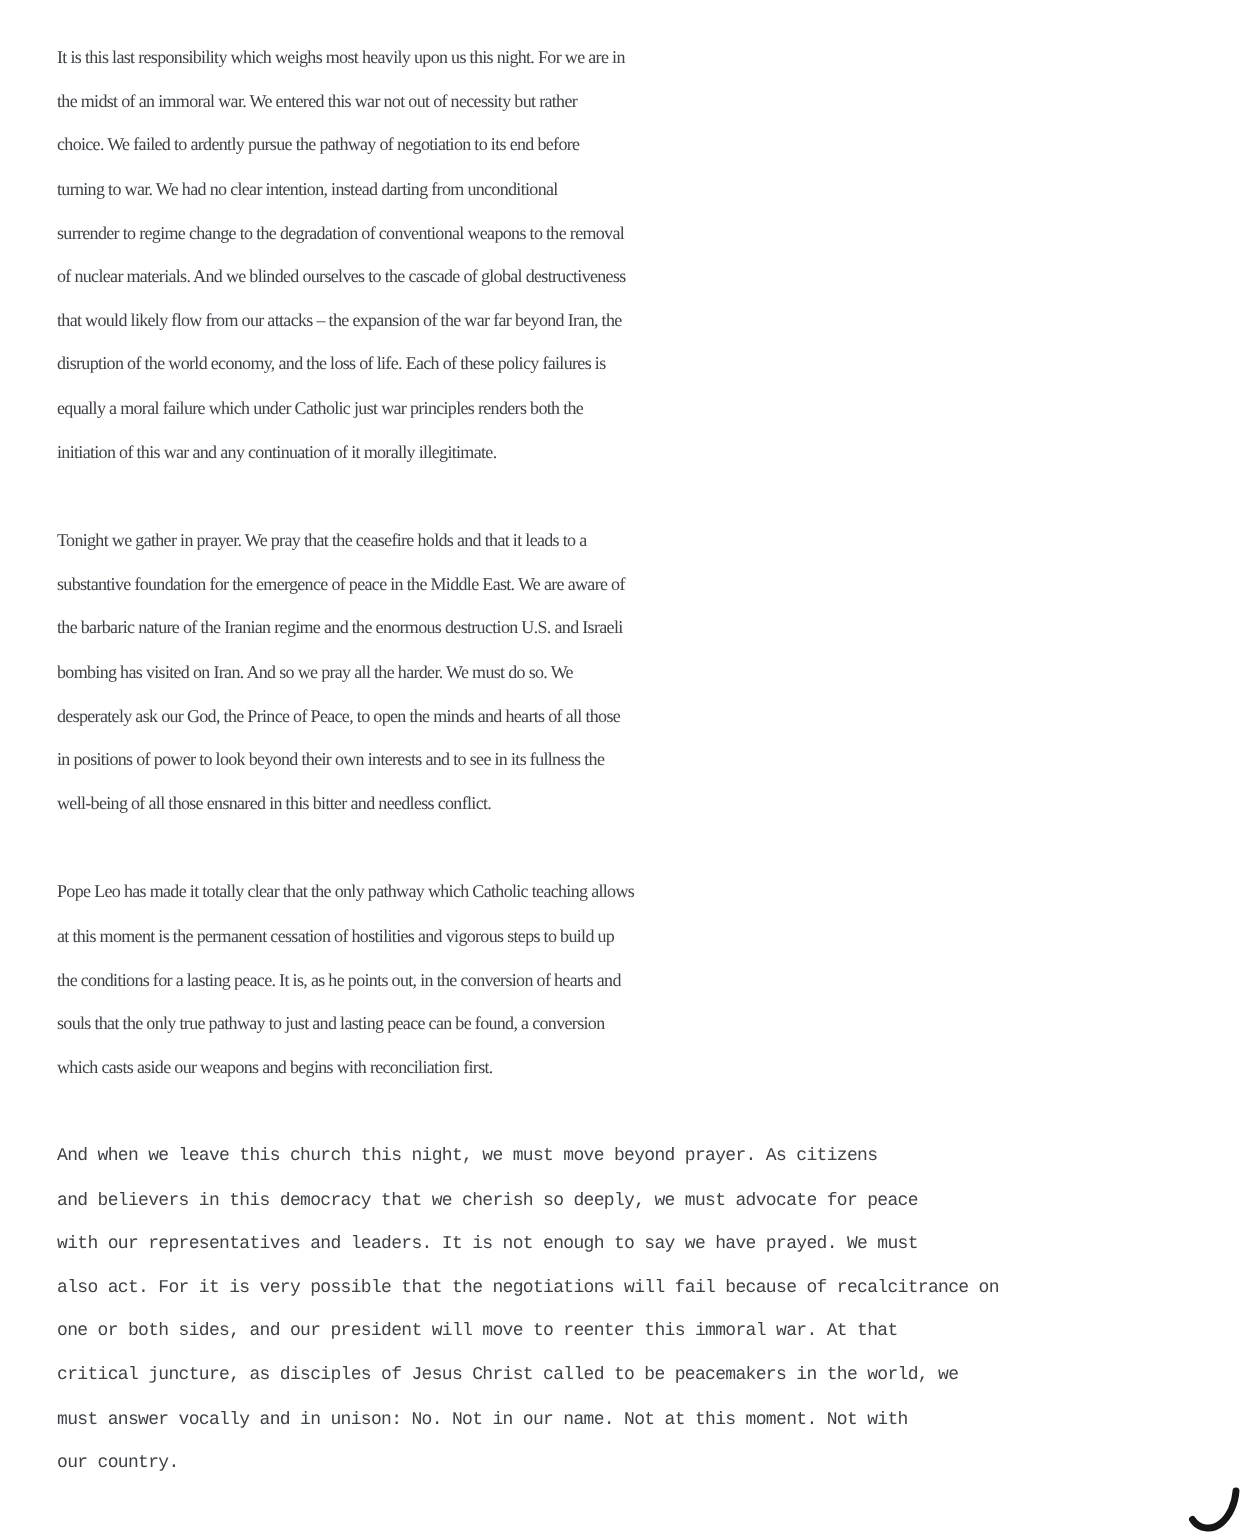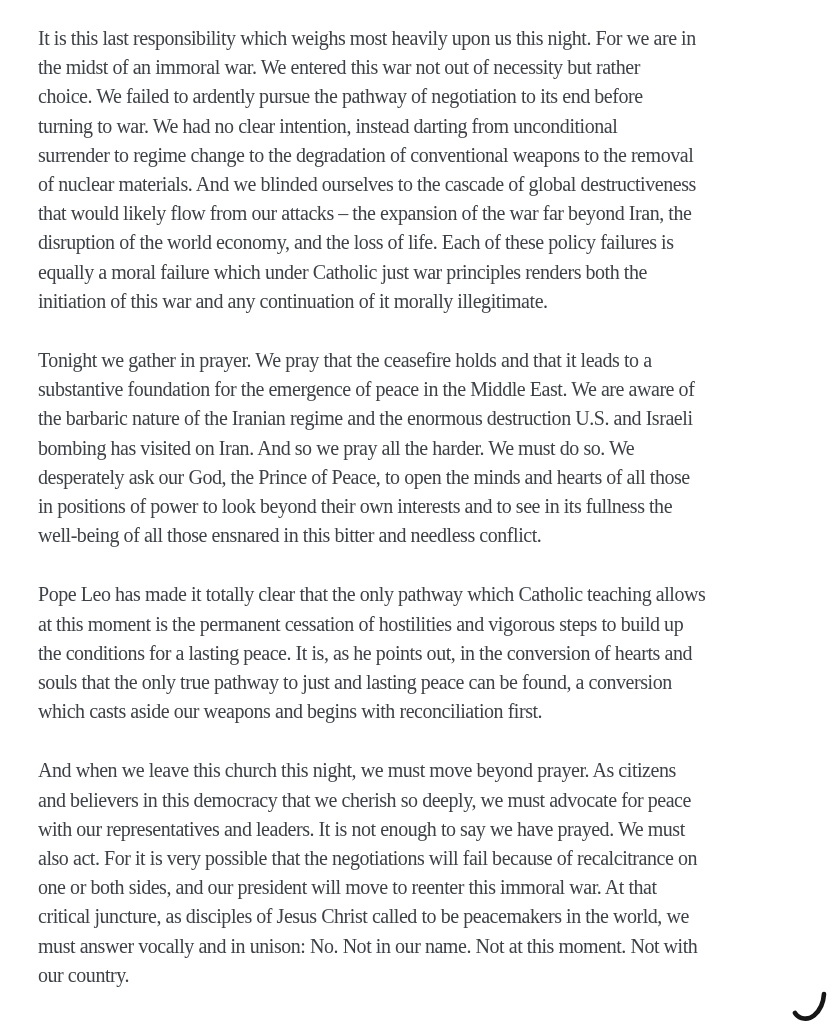--- a/index.html
+++ b/index.html
@@ -15,28 +15,29 @@
     font-family: "Liberation Serif", "DejaVu Serif", serif;
   }
   .page {
     position: absolute;
     left: 38px;
     top: 24px;
     width: 770px;
   }
   .para {
     margin: 0 0 30px 0;
-    font-size: 20px;
+    font-size: 12px;
     line-height: 29.2px;
     letter-spacing: -0.45px;
     color: #3e4247;
     white-space: pre; 
   }
   .para:last-child {
     margin-bottom: 0;
+    font-family: Liberation Mono, monospace;
   }
   .corner-mark {
     position: absolute;
     left: 789px;
     top: 991px;
     width: 40px;
     height: 32px;
   }
 </style>
 </head>

